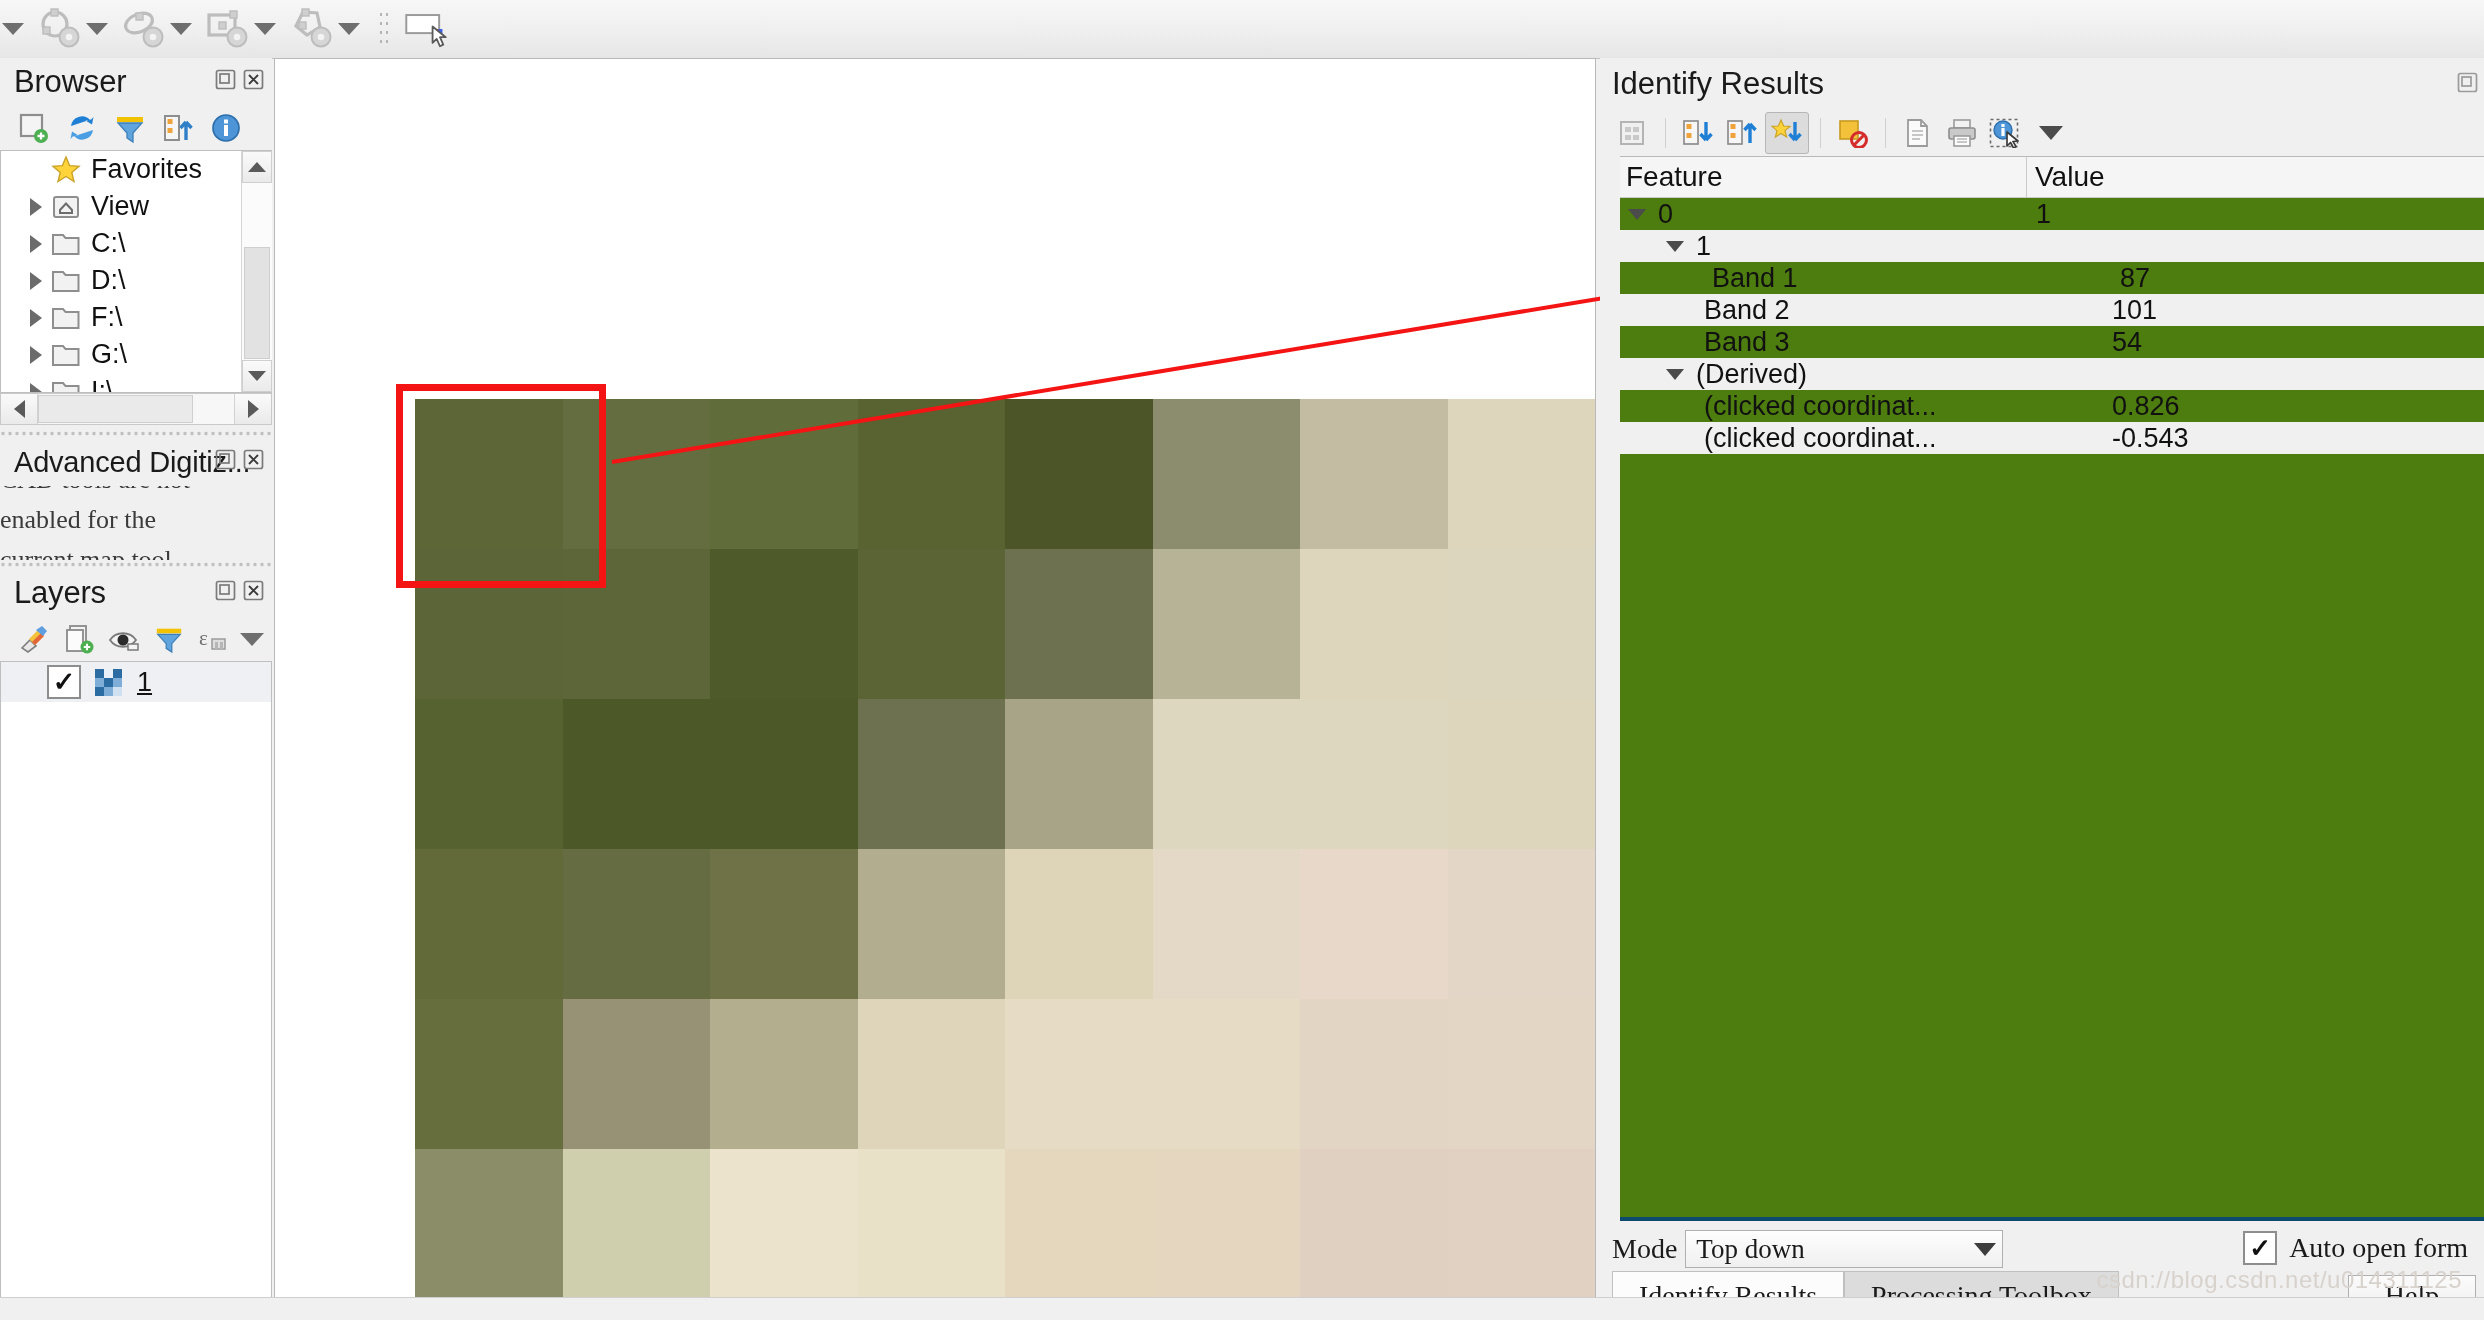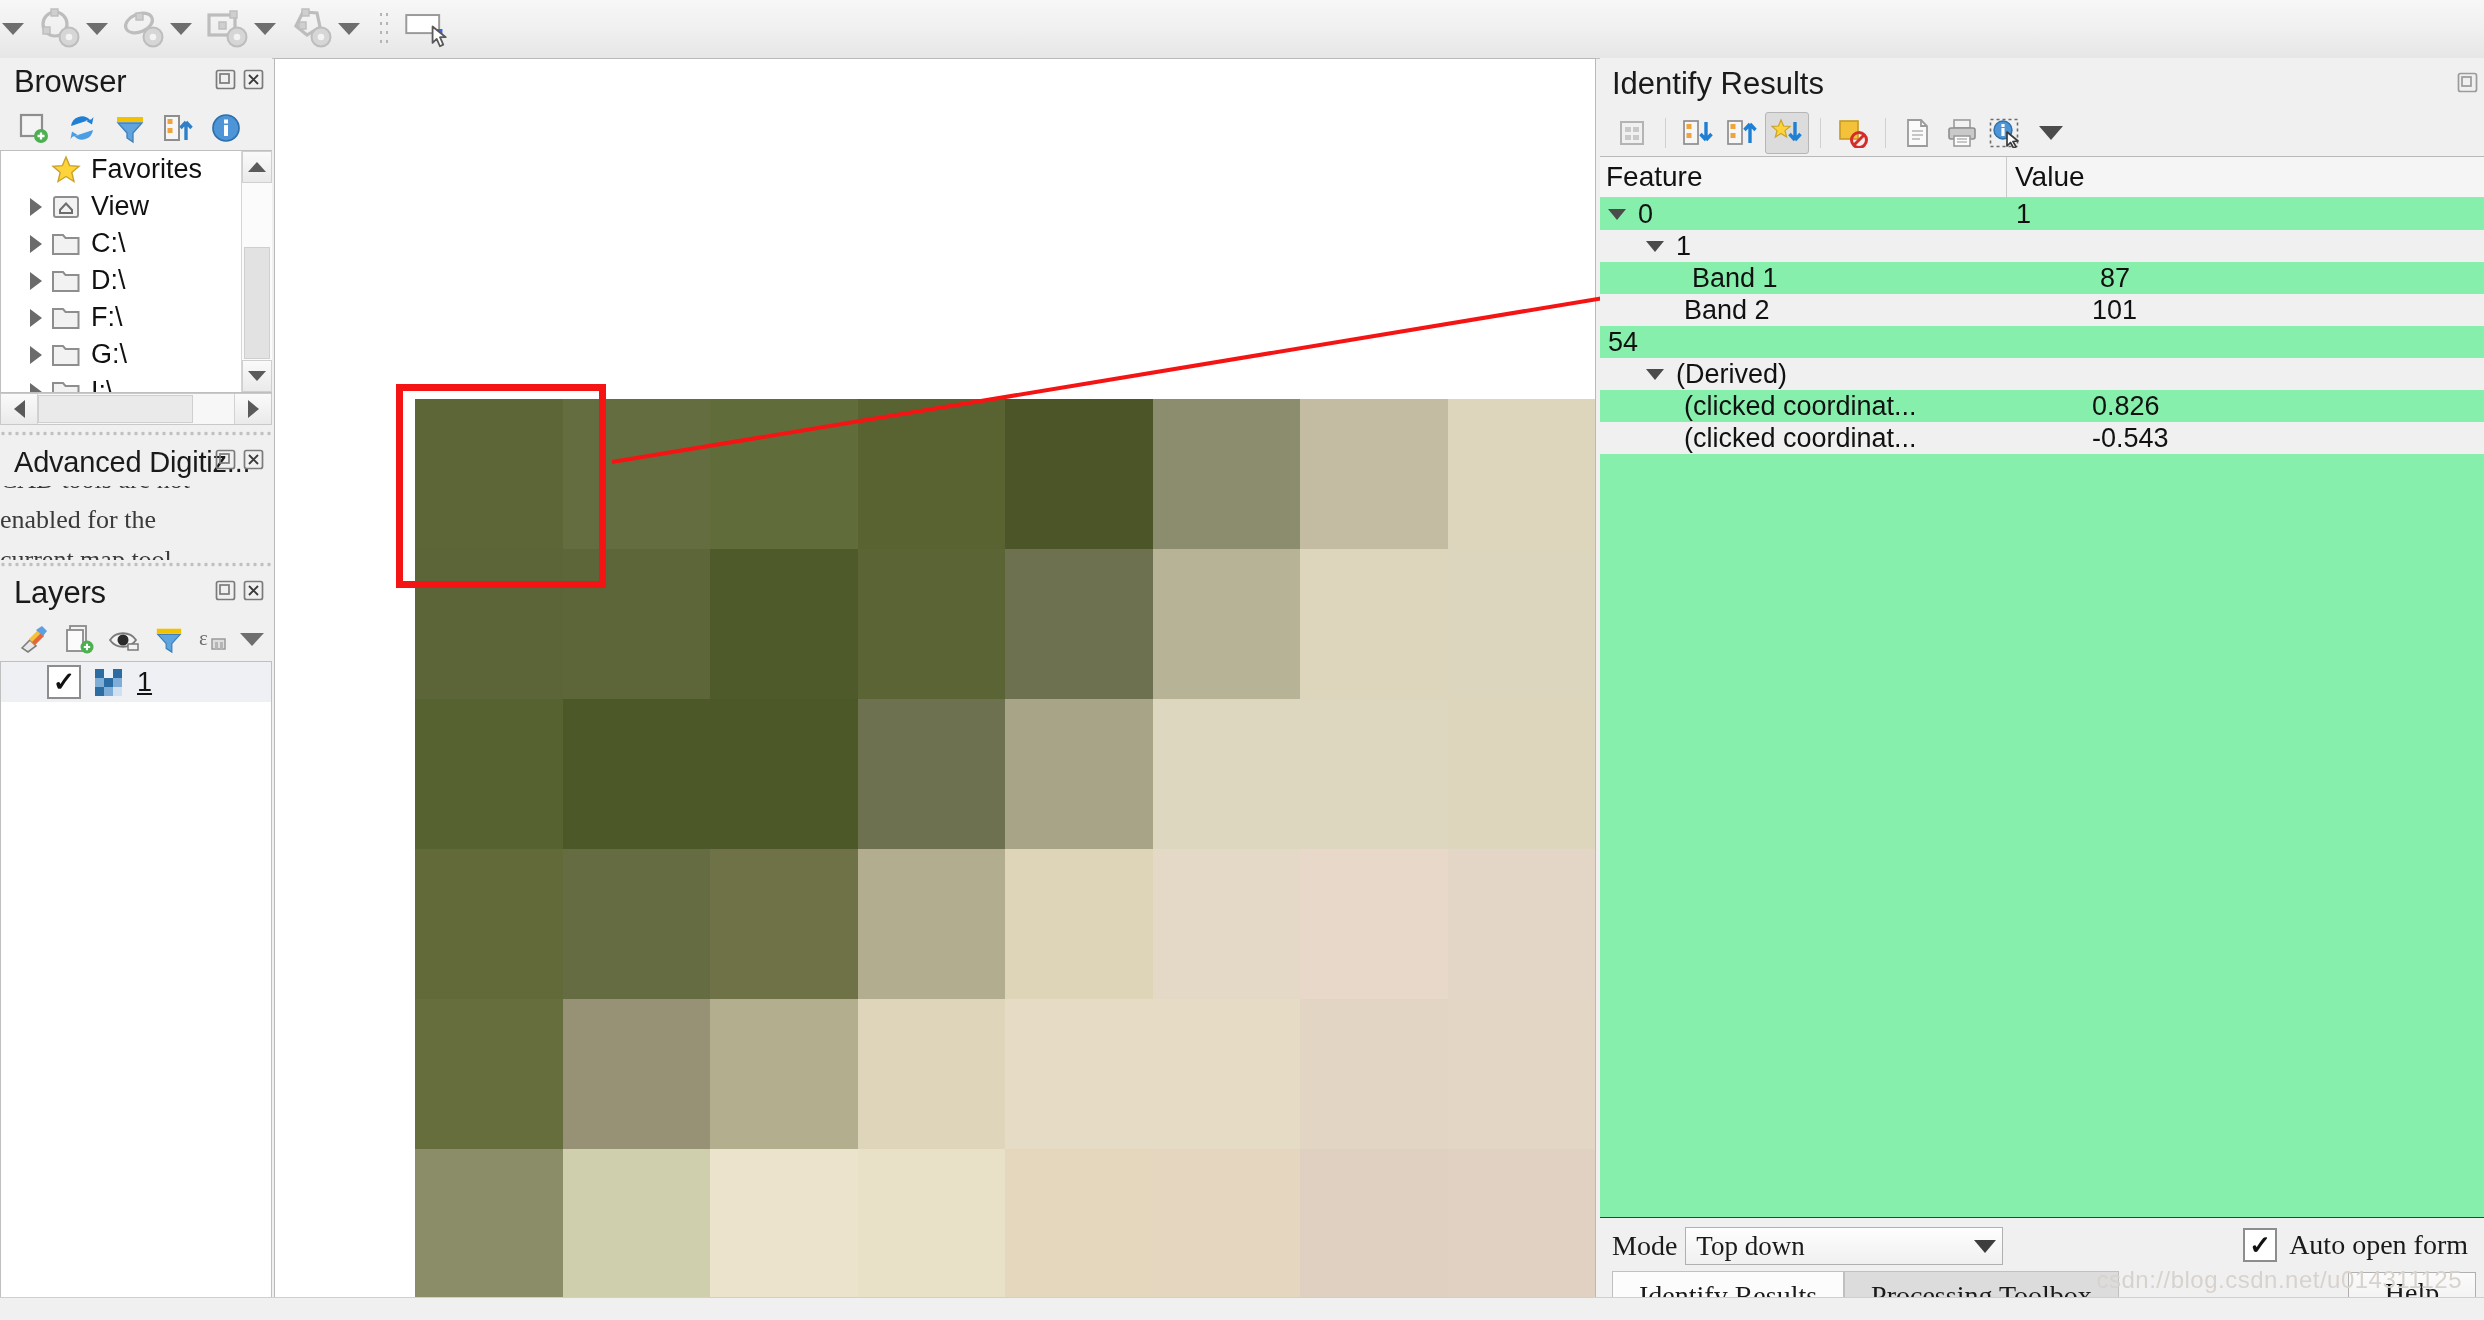--- a/index.html
+++ b/index.html
@@ -116,22 +116,22 @@
     position:absolute;left:1600px;top:58px;width:884px;height:1262px;background:#f0f0f0;
   }
   .ir-title{height:52px;display:flex;align-items:center;padding-left:12px;position:relative;}
   .ir-title .t{font-size:31px;}
   .ir-toolbar{height:46px;display:flex;align-items:center;padding-left:12px;gap:2px;}
   .ir-tb{width:42px;height:40px;display:flex;align-items:center;justify-content:center;}
   .ir-tb.sel{background:#dcdcdc;border:1px solid #b6b6b6;border-radius:3px;}
   .ir-sep{width:1px;height:30px;background:#d0d0d0;margin:0 9px;}
 
   .ir-table{
-    background:#86efac;border-top:1px solid #b9b9b9;border-bottom:1px solid #0c4a6e;
-    height:1060px;position:relative;overflow:hidden;
+    background:#4d7c0f;border-top:1px solid #b9b9b9;border-bottom:4px solid #0c4a6e;
+    height:1060px;position:relative;overflow:hidden;margin-left:20px;
   }
   .ir-head{display:flex;height:40px;background:#f5f5f5;border-bottom:1px solid #cacaca;}
   .ir-head .c1{width:400px;padding-left:6px;display:flex;align-items:center;border-right:1px solid #cacaca;}
   .ir-head .c2{flex:1;padding-left:8px;display:flex;align-items:center;}
   .ir-head span{font-size:28px;color:#111;}
   .ir-row{display:flex;height:32px;align-items:center;}
   .ir-row.alt{background:#f0f0f0;}
   .ir-row .k{width:400px;display:flex;align-items:center;font-size:27px;color:#111;}
   .ir-row .v{flex:1;font-size:27px;color:#111;padding-left:8px;}
   .caret-d{width:0;height:0;border-left:9px solid transparent;border-right:9px solid transparent;border-top:11px solid #4b4b4b;}
@@ -690,20 +690,23 @@
             </div>
             <div class="v">87</div>
           </div>
           <div class="ir-row alt">
             <div class="k" style="padding-left: 84px;">
               <span>Band 2</span>
             </div>
             <div class="v">101</div>
           </div>
           <div class="ir-row">
+            <div class="k" style="padding-left: 84px;">
+              <span>Band 3</span>
+            </div>
             <div class="v">54</div>
           </div>
           <div class="ir-row alt">
             <div class="k" style="padding-left: 46px;">
               <i class="caret-d" style="margin-right: 12px;"></i>
               <span>(Derived)</span>
             </div>
             <div class="v"></div>
           </div>
           <div class="ir-row">

